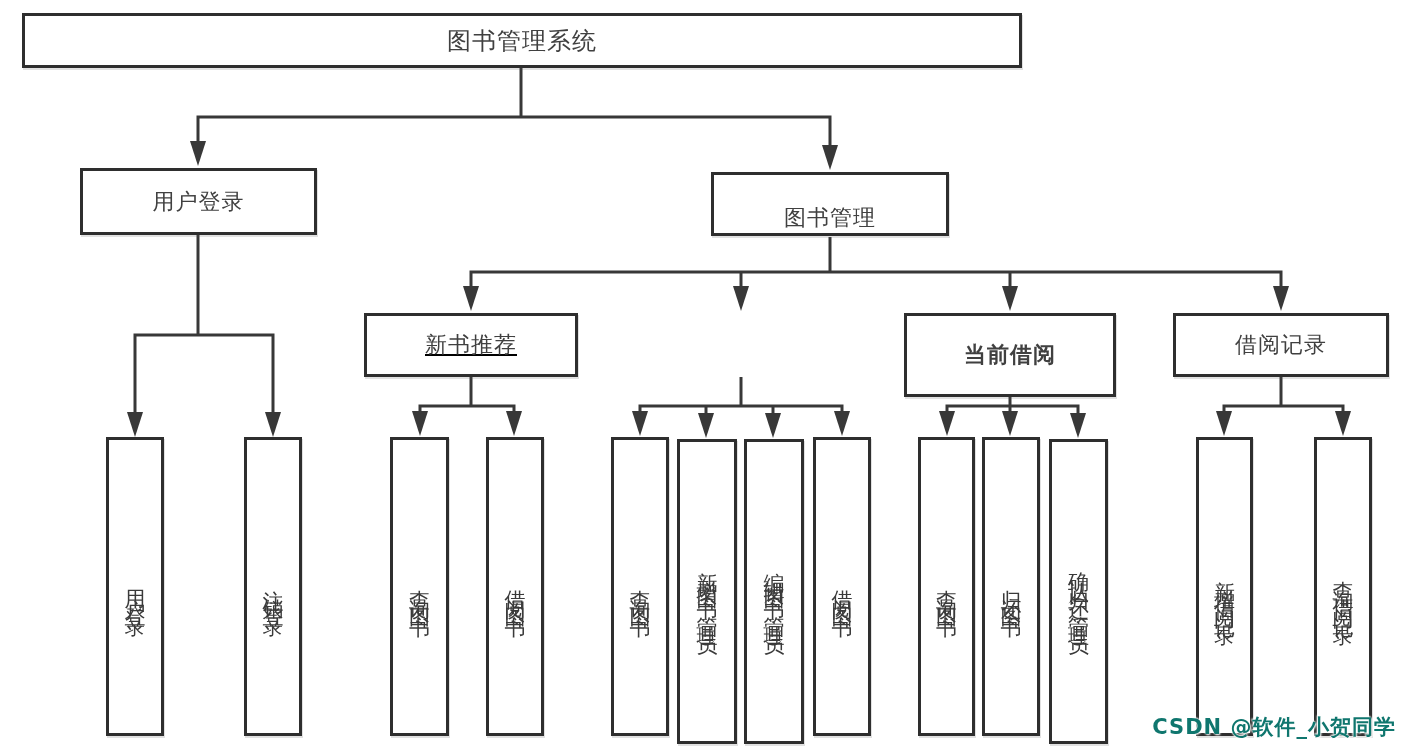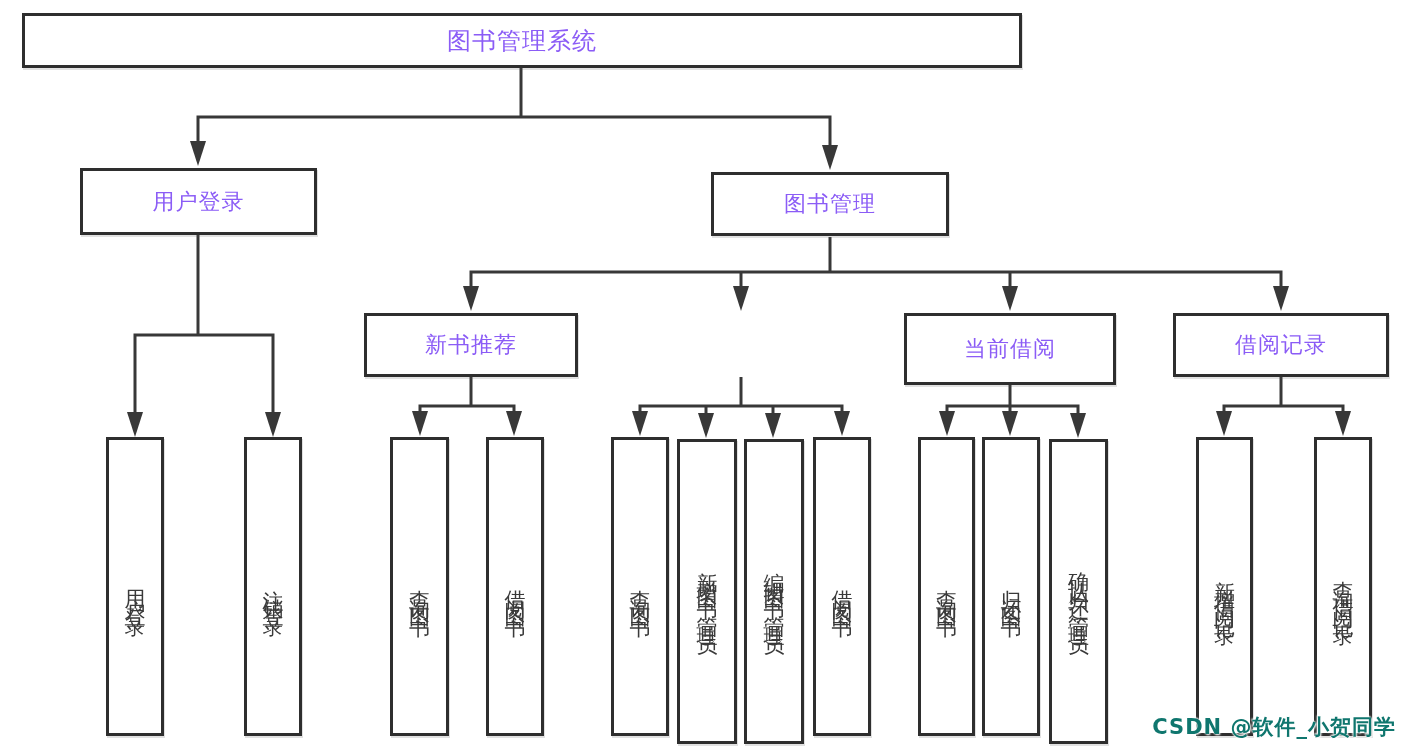--- a/index.html
+++ b/index.html
@@ -37,42 +37,42 @@
     border: 3px solid #2e2e2e;
     display: flex;
     align-items: center;
     justify-content: center;
     z-index: 2;
     box-shadow: 1px 2px 0 rgba(90,90,90,0.18);
   }
   .node .h-label {
     font-size: 22px;
     letter-spacing: 1px;
-    color: #8b5cf6;
+    color: #404040;
     white-space: nowrap;
   }
   .node.root .h-label {
     font-size: 24px;
   }
   .node .v-label {
     writing-mode: vertical-rl;
     text-orientation: mixed;
     font-size: 21px;
     letter-spacing: 9px;
     color: #3a3a3a;
     transform: translateY(4px);
     white-space: nowrap;
   }
   
   .n-root        { left: 22px;   top: 13px;  width: 1000px; height: 55px; }
   .n-user-login  { left: 80px;   top: 168px; width: 237px;  height: 67px; }
-  .n-book-mgmt   { left: 711px;  top: 172px; width: 238px;  height: 64px; }
-  .n-new-rec     { left: 364px;  top: 313px; width: 214px;  height: 64px; }
+  .n-book-mgmt   { left: 711px;  top: 172px; width: 238px;  height: 64px; align-items: flex-end; }
+  .n-new-rec     { left: 364px;  top: 313px; width: 214px;  height: 64px; text-decoration: underline; }
   .n-book-borrow { left: 634px;  top: 313px; width: 214px;  height: 64px; }
-  .n-cur-borrow  { left: 904px;  top: 313px; width: 212px;  height: 72px; }
+  .n-cur-borrow  { left: 904px;  top: 313px; width: 212px;  height: 84px; font-weight: bold; }
   .n-borrow-rec  { left: 1173px; top: 313px; width: 216px;  height: 64px; }
   
   .leaf  { top: 437px; height: 299px; }
   .leaf.tall { top: 439px; height: 305px; }
   .l-login       { left: 106px;  width: 58px; }
   .l-logout      { left: 244px;  width: 58px; }
   .l-nb-query    { left: 390px;  width: 59px; }
   .l-nb-borrow   { left: 486px;  width: 58px; }
   .l-bb-query    { left: 611px;  width: 58px; }
   .l-bb-add      { left: 677px;  width: 60px; }

